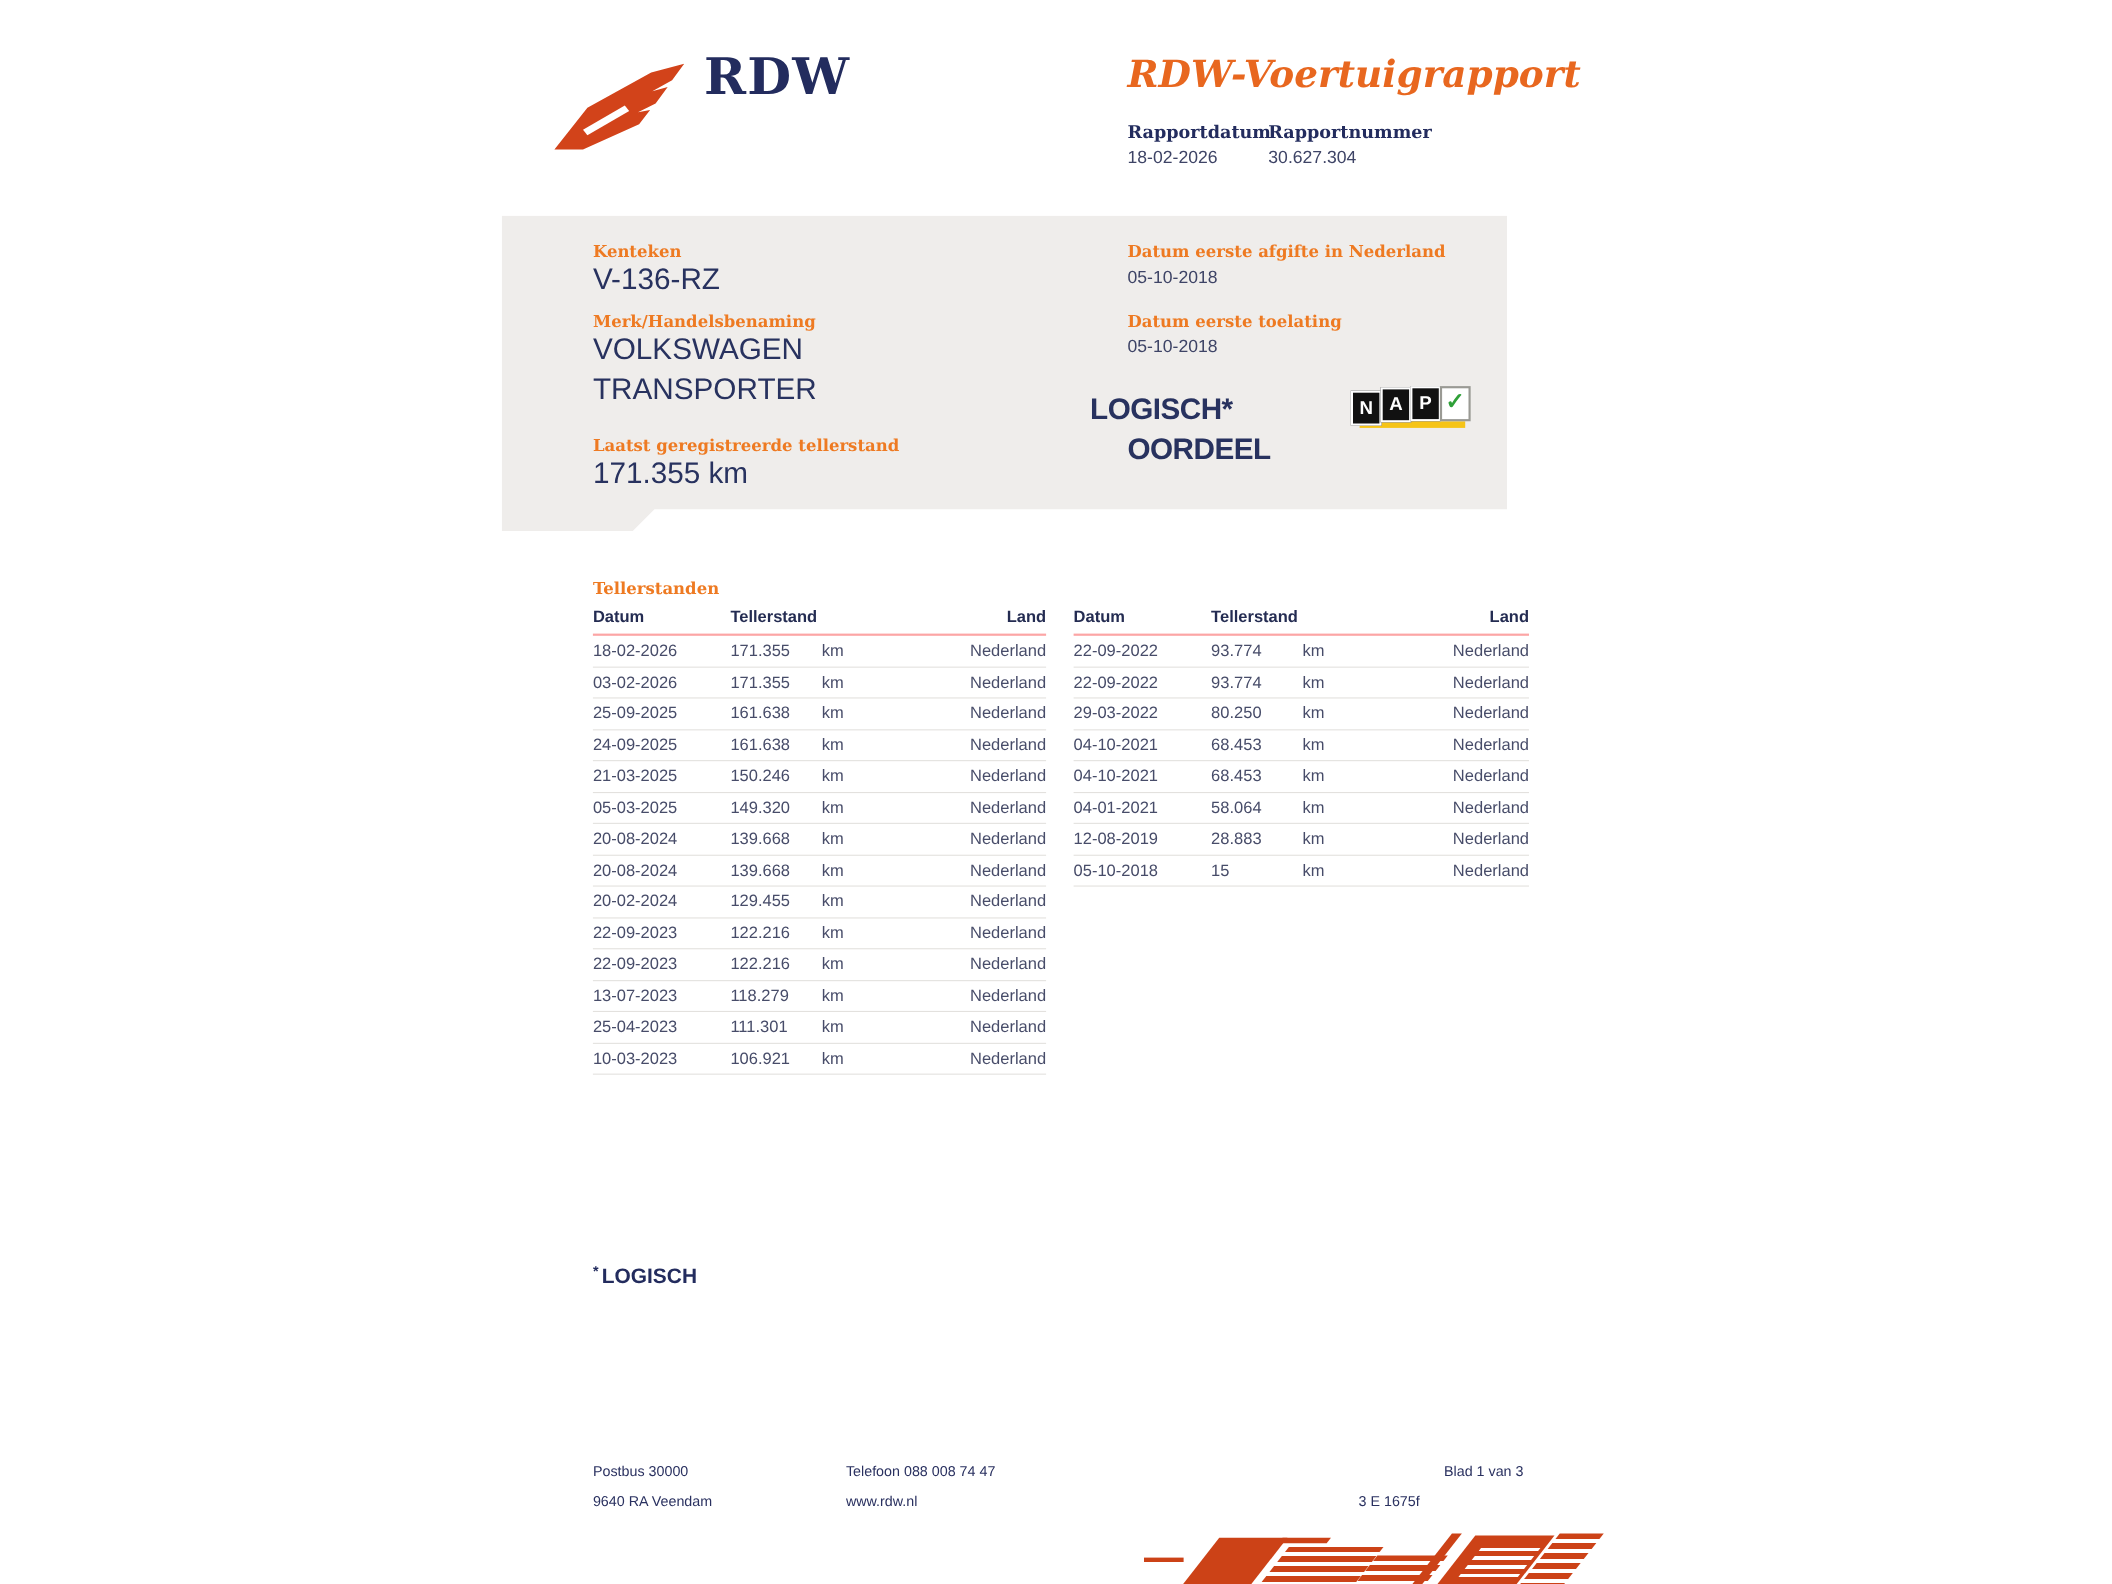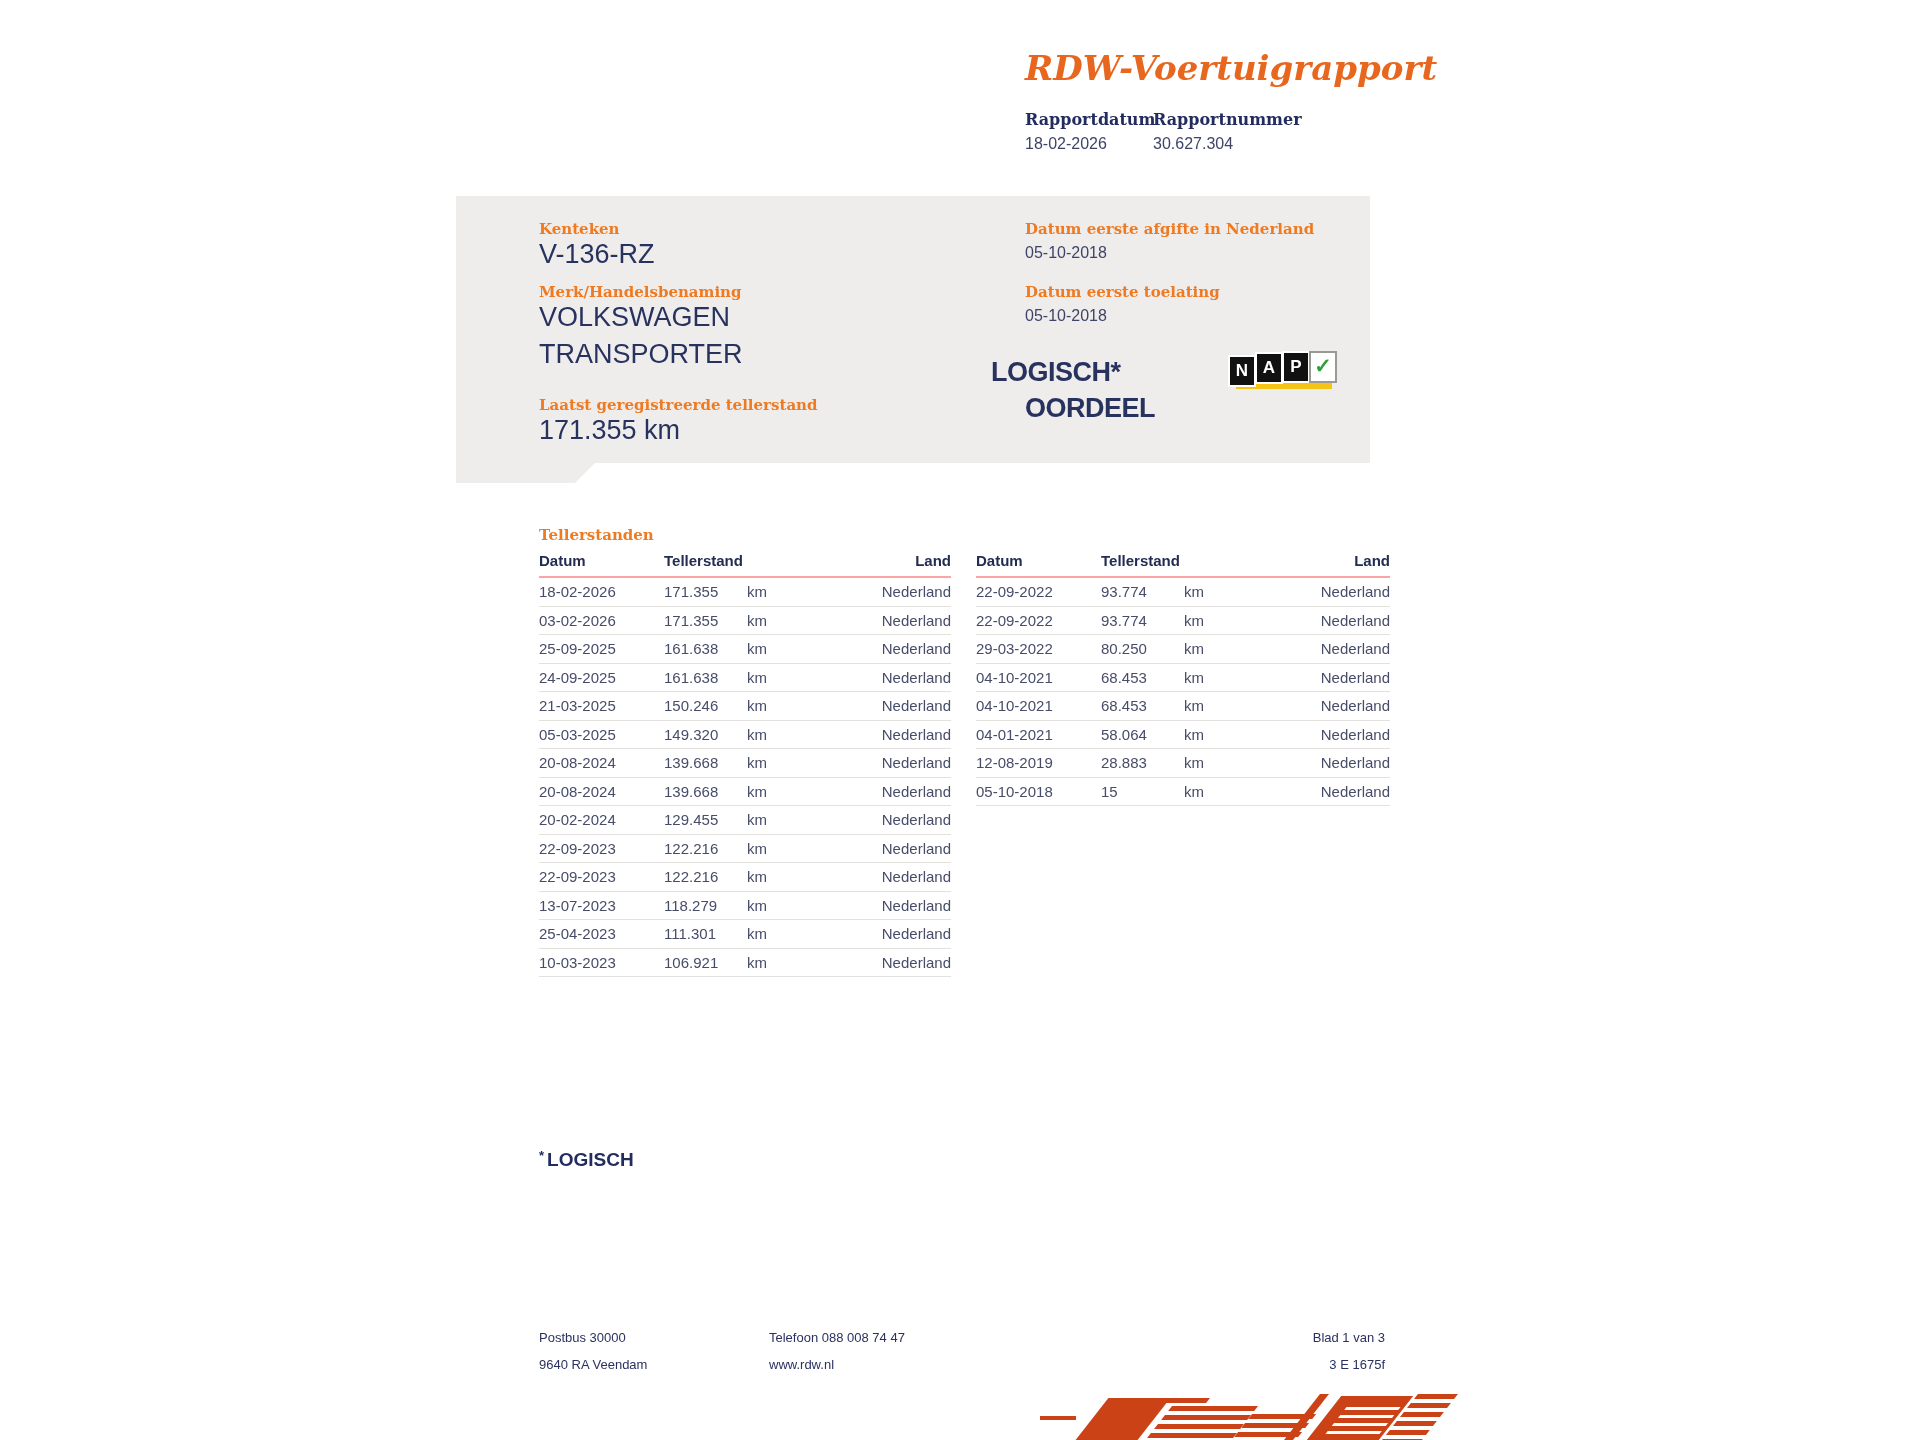--- a/index.html
+++ b/index.html
@@ -52,21 +52,21 @@
   .footnote-title{position:absolute;left:539px;top:1148px;font-weight:bold;font-size:19px;color:#232C5E;}
   .footnote-title .ast{font-size:13px;vertical-align:6px;margin-right:3px;}
   .footnote-text{position:absolute;left:539px;top:1172px;width:800px;font-size:15px;
                  line-height:27px;color:#E87A3E;}
 
   
   .foot{position:absolute;font-size:13px;color:#2A3160;}
   .f-a1{left:539px;top:1330px;} .f-a2{left:539px;top:1357px;}
   .f-p{left:769px;top:1330px;}  .f-w{left:769px;top:1357px;}
   .f-b{left:1235px;top:1330px;width:150px;text-align:right;}
-  .f-c{left:1235px;top:1357px;width:150px;text-align:right;}
+  .f-c{left:1235px;top:1357px;width:150px;}
 
   
   .deco{position:absolute;left:1040px;top:1390px;width:400px;height:50px;}
   .deco div{position:absolute;background:#CC4217;}
   .d-skew{transform:skewX(-38deg);}
   .d-stripes{background:repeating-linear-gradient(to bottom,#CC4217 0 5px,rgba(0,0,0,0) 5px 9px) !important;}
   .d-dash{left:0;top:26px;width:36px;height:4px;}
   .d-bolt{left:52px;top:8px;width:62px;height:42px;}
   .d-tail{left:124px;top:8px;width:44px;height:5px;}
   .d-sA{left:118px;top:16px;width:86px;height:36px;}
@@ -75,20 +75,29 @@
   .d-paraB{left:284px;top:6px;width:72px;height:44px;}
   .d-paraB-lines{position:absolute;left:14px;right:4px;top:6px;bottom:6px;
       background:repeating-linear-gradient(to bottom,rgba(0,0,0,0) 0 5px,#fff 5px 8px) !important;}
   .d-sC{left:360px;top:4px;width:40px;height:46px;}
 </style>
 </head>
 <body>
 
 <div class="page">
 
+  <div class="logo-wrap">
+    <svg class="logo-svg" width="130" height="82" viewBox="0 0 130 82">
+      <path fill="#D2431A" d="M4,80 L34,42 L92,10 L122,2 L111,17 L93,27 L107,23 L96,38 L80,46 L91,44 L81,57 L30,80 Z"></path>
+      <path fill="#EFEDEB" d="M28,64 L66,42 L70,47 L32,69 Z" opacity="0"></path>
+      <path fill="#ffffff" d="M30,62 L68,40 L72,45 L34,67 Z"></path>
+      <path fill="#D2431A" d="M20,72 L44,60 L48,65 L24,77 Z" opacity="0"></path>
+    </svg>
+    <span class="logo-text">RDW</span>
+  </div>
 
   <div class="report-title">RDW-Voertuigrapport</div>
 
   <div class="report-meta">
     <div class="meta-row">
       <span class="meta-label">Rapportdatum</span>
       <span class="meta-label">Rapportnummer</span>
     </div>
     <div class="meta-row">
       <span class="meta-value">18-02-2026</span>

